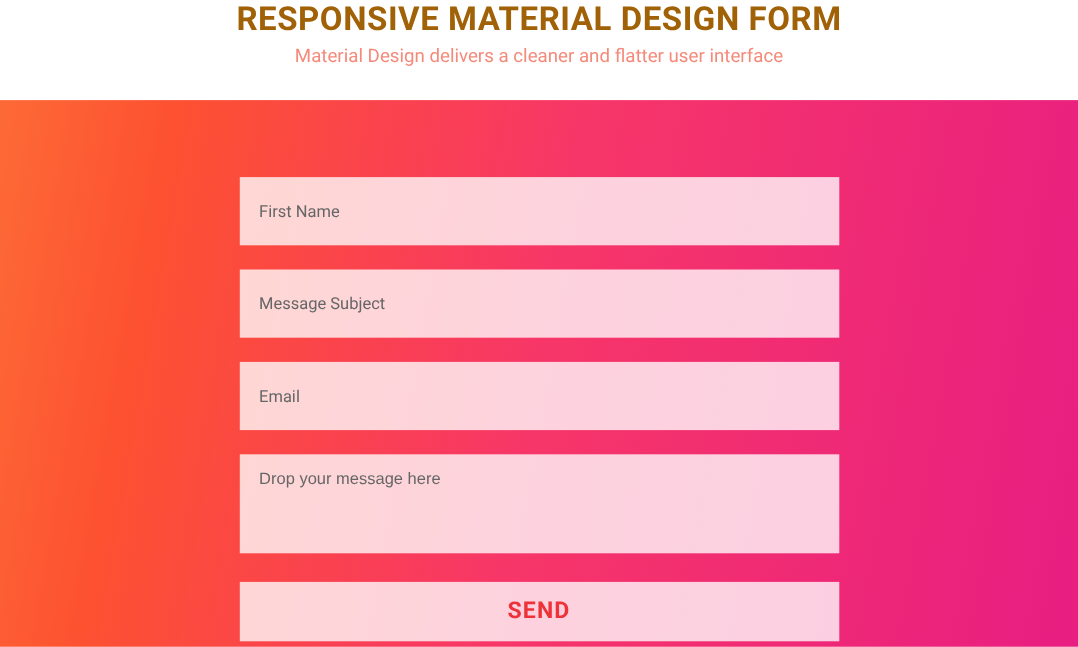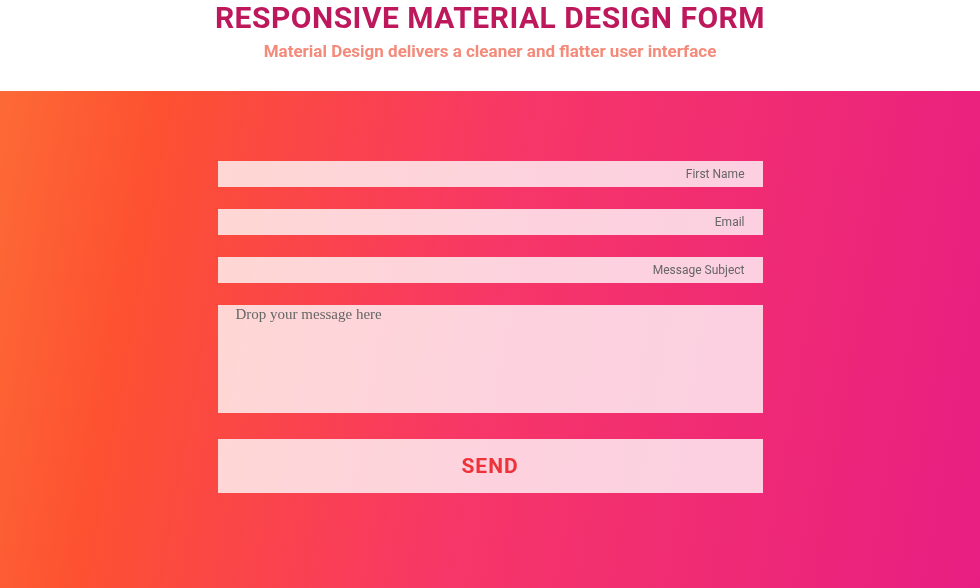--- a/index.html
+++ b/index.html
@@ -15,28 +15,28 @@
       overflow: hidden;
     }
     .header {
       background: #fff;
       text-align: center;
       padding: 0 0 30px 0;
     }
     .title {
       font-size: 30px;
       font-weight: 700;
-      color: #be185d;
+      color: #a16207;
       letter-spacing: 0.5px;
       margin-bottom: 6px;
     }
     .subtitle {
       font-size: 17px;
       color: #f48a7a;
-      font-weight: 700;
+      font-weight: 400;
     }
     .gradient-section {
       background: linear-gradient(100deg, #fd6a36 0%, #fd5131 15%, #f73668 50%, #e81e82 100%);
       padding: 70px 0 0 0;
       min-height: 500px;
     }
     .form-container {
       width: 545px;
       margin: 0 auto;
     }
@@ -45,42 +45,41 @@
       gap: 24px;
       margin-bottom: 22px;
     }
     .row-single {
       margin-bottom: 22px;
     }
     .input-field {
       flex: 1;
       background: rgba(255, 255, 255, 0.78);
       border: none;
-      padding: 6px 18px;
-      font-size: 12px;
+      padding: 22px 18px;
+      font-size: 15px;
       color: #555;
       font-family: inherit;
       outline: none;
       width: 100%;
-      text-align: right;
     }
     .input-field::placeholder {
       color: #666;
     }
     .textarea-field {
       width: 100%;
       background: rgba(255, 255, 255, 0.78);
       border: none;
-      padding: 1px 18px;
+      padding: 14px 18px;
       font-size: 15px;
       color: #555;
-      font-family: Liberation Serif, serif;
+      font-family: Liberation Sans, sans-serif;
       outline: none;
       resize: none;
-      height: 108px;
+      height: 90px;
     }
     .textarea-field::placeholder {
       color: #666;
     }
     .send-button {
       width: 100%;
       background: rgba(255, 255, 255, 0.78);
       border: none;
       padding: 15px;
       font-size: 21px;
@@ -98,24 +97,24 @@
   <h1 class="title">RESPONSIVE MATERIAL DESIGN FORM</h1>
   <p class="subtitle">Material Design delivers a cleaner and flatter user interface</p>
 </div>
 
 <div class="gradient-section">
   <form class="form-container">
     <div class="row">
       <input type="text" class="input-field" placeholder="First Name" style="">
     </div>
     <div class="row-single">
-      <input type="email" class="input-field" placeholder="Email" style="">
+      <input type="text" class="input-field" placeholder="Message Subject" style="">
     </div>
     <div class="row-single">
-      <input type="text" class="input-field" placeholder="Message Subject" style="">
+      <input type="email" class="input-field" placeholder="Email" style="">
     </div>
     <div class="row-single">
       <textarea class="textarea-field" placeholder="Drop your message here" style=""></textarea>
     </div>
     <div class="row-single">
       <button type="submit" class="send-button">SEND</button>
     </div>
   </form>
 </div>
 

